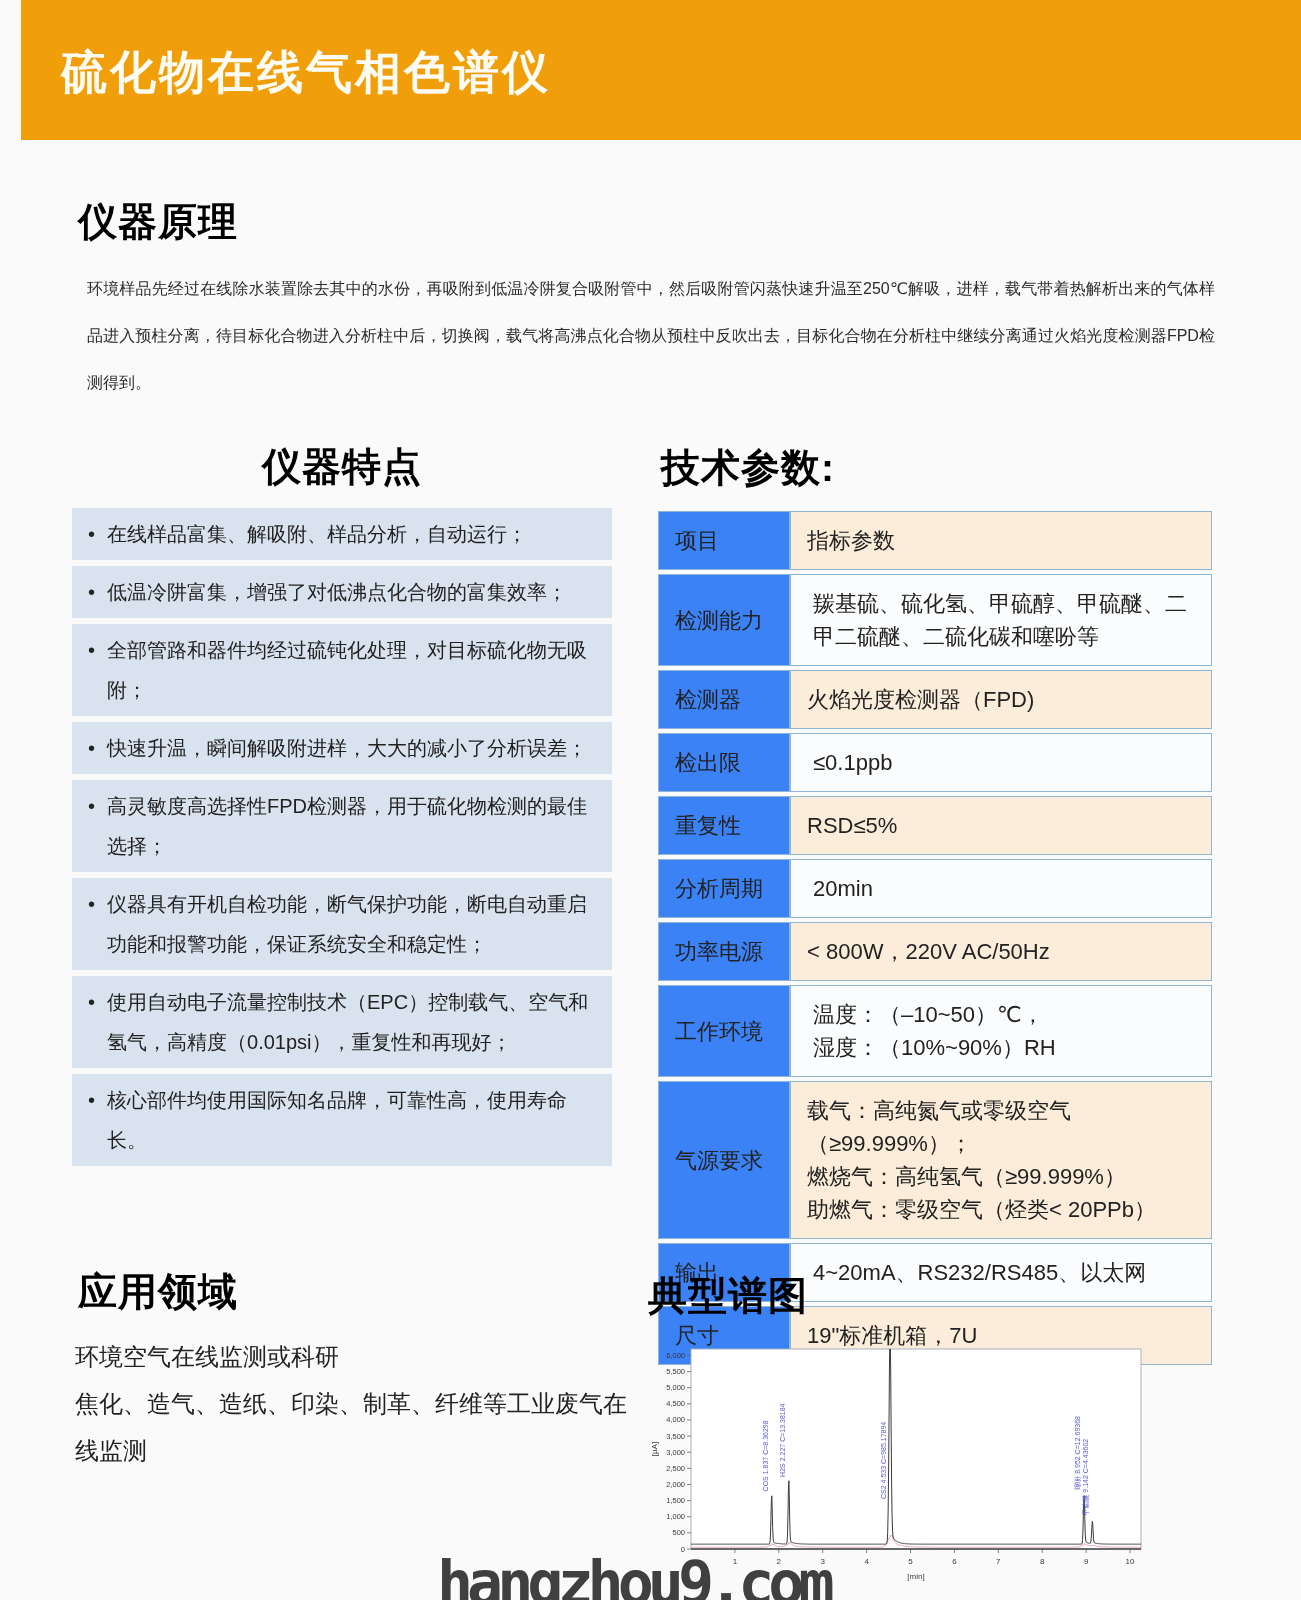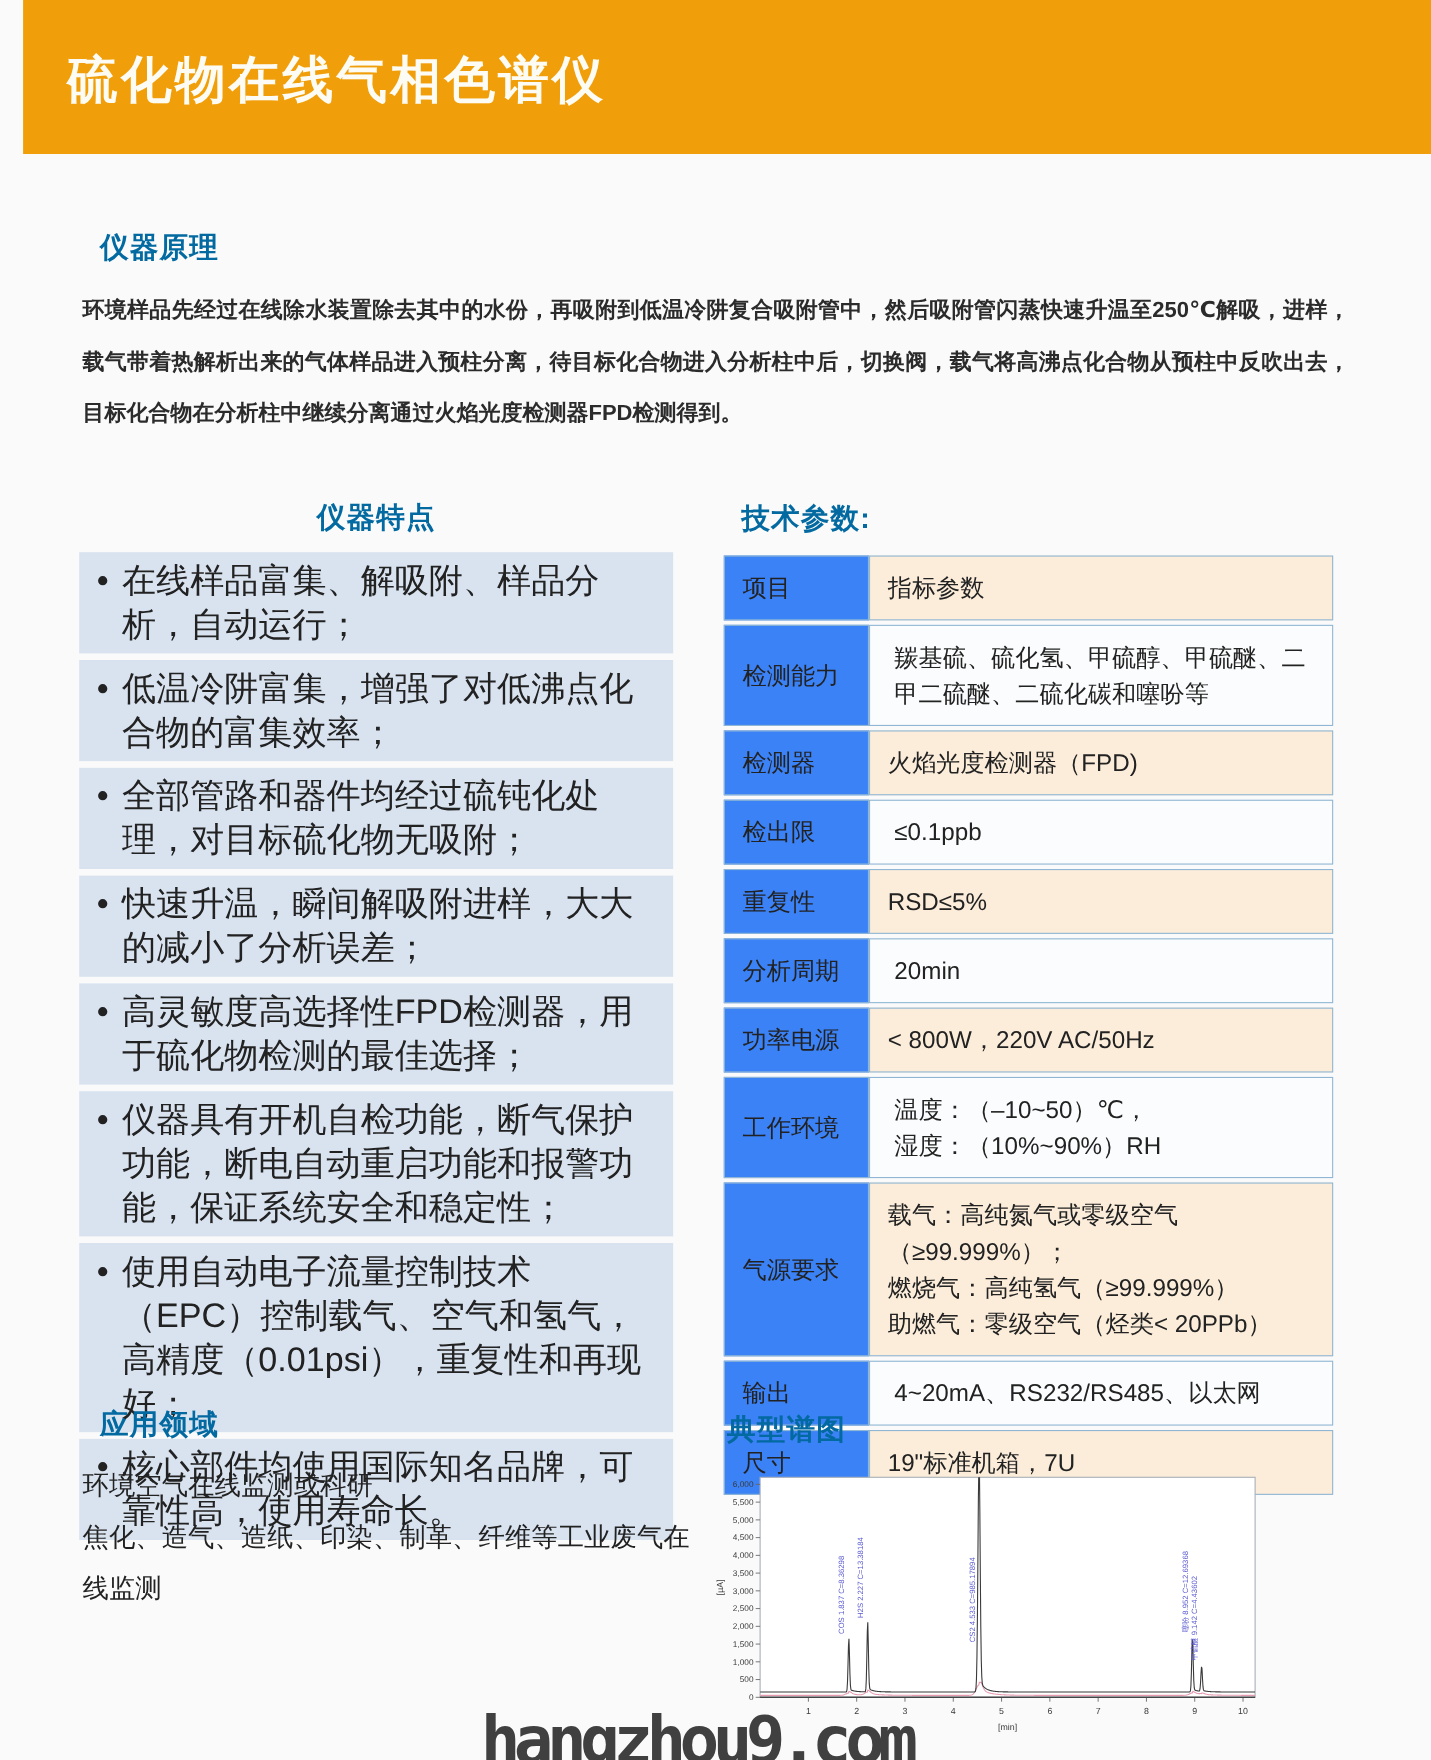--- a/index.html
+++ b/index.html
@@ -14,37 +14,36 @@
     position:absolute; left:0; top:0; width:1301px; height:140px;
     background:#F09E0A;
     margin-left:21px;
   }
   .banner-title {
     position:absolute; left:40px; top:42px;
     font-size:46px; font-weight:bold; color:#FDFCF4; letter-spacing:3px;
   }
   
   .section-heading {
-    font-size:26px; font-weight:bold; color:#0369a1; margin:16px;
+    font-size:39px; font-weight:bold; color:#000000; margin:3px;
     letter-spacing:1px;
   }
   
   #principle { position:absolute; left:75px; top:192px; width:1152px; }
   #principle .section-heading { margin-bottom:16px; }
   #principle p {
-    margin:0; font-size:20px; line-height:47px; color:#2b2b2b;
+    margin:12px; font-size:16px; line-height:47px; color:#2b2b2b;
     text-align:justify;
-    font-weight:bold;
   }
   
   #features { position:absolute; left:72px; top:437px; width:540px; }
   #features .section-heading { margin-bottom:14px;text-align:center; }
   .feature-item {
     background:#D9E3F0; margin-bottom:6px; padding:6px 16px 6px 16px;
-    font-size:31px; line-height:40px; color:#222; display:flex;
+    font-size:20px; line-height:40px; color:#222; display:flex;
   }
   .feature-item::before { content:"•"; margin-right:12px; flex:0 0 auto; }
   
   #specs { position:absolute; left:658px; top:438px; width:554px; }
   #specs .section-heading { margin-bottom:12px; }
   table.specs { border-collapse:separate; border-spacing:0 4px; width:554px; }
   table.specs td {
     border:1px solid #8FB6D4; font-size:22px; color:#222;
     padding:12px 10px 12px 16px; vertical-align:middle; line-height:33px;
   }

